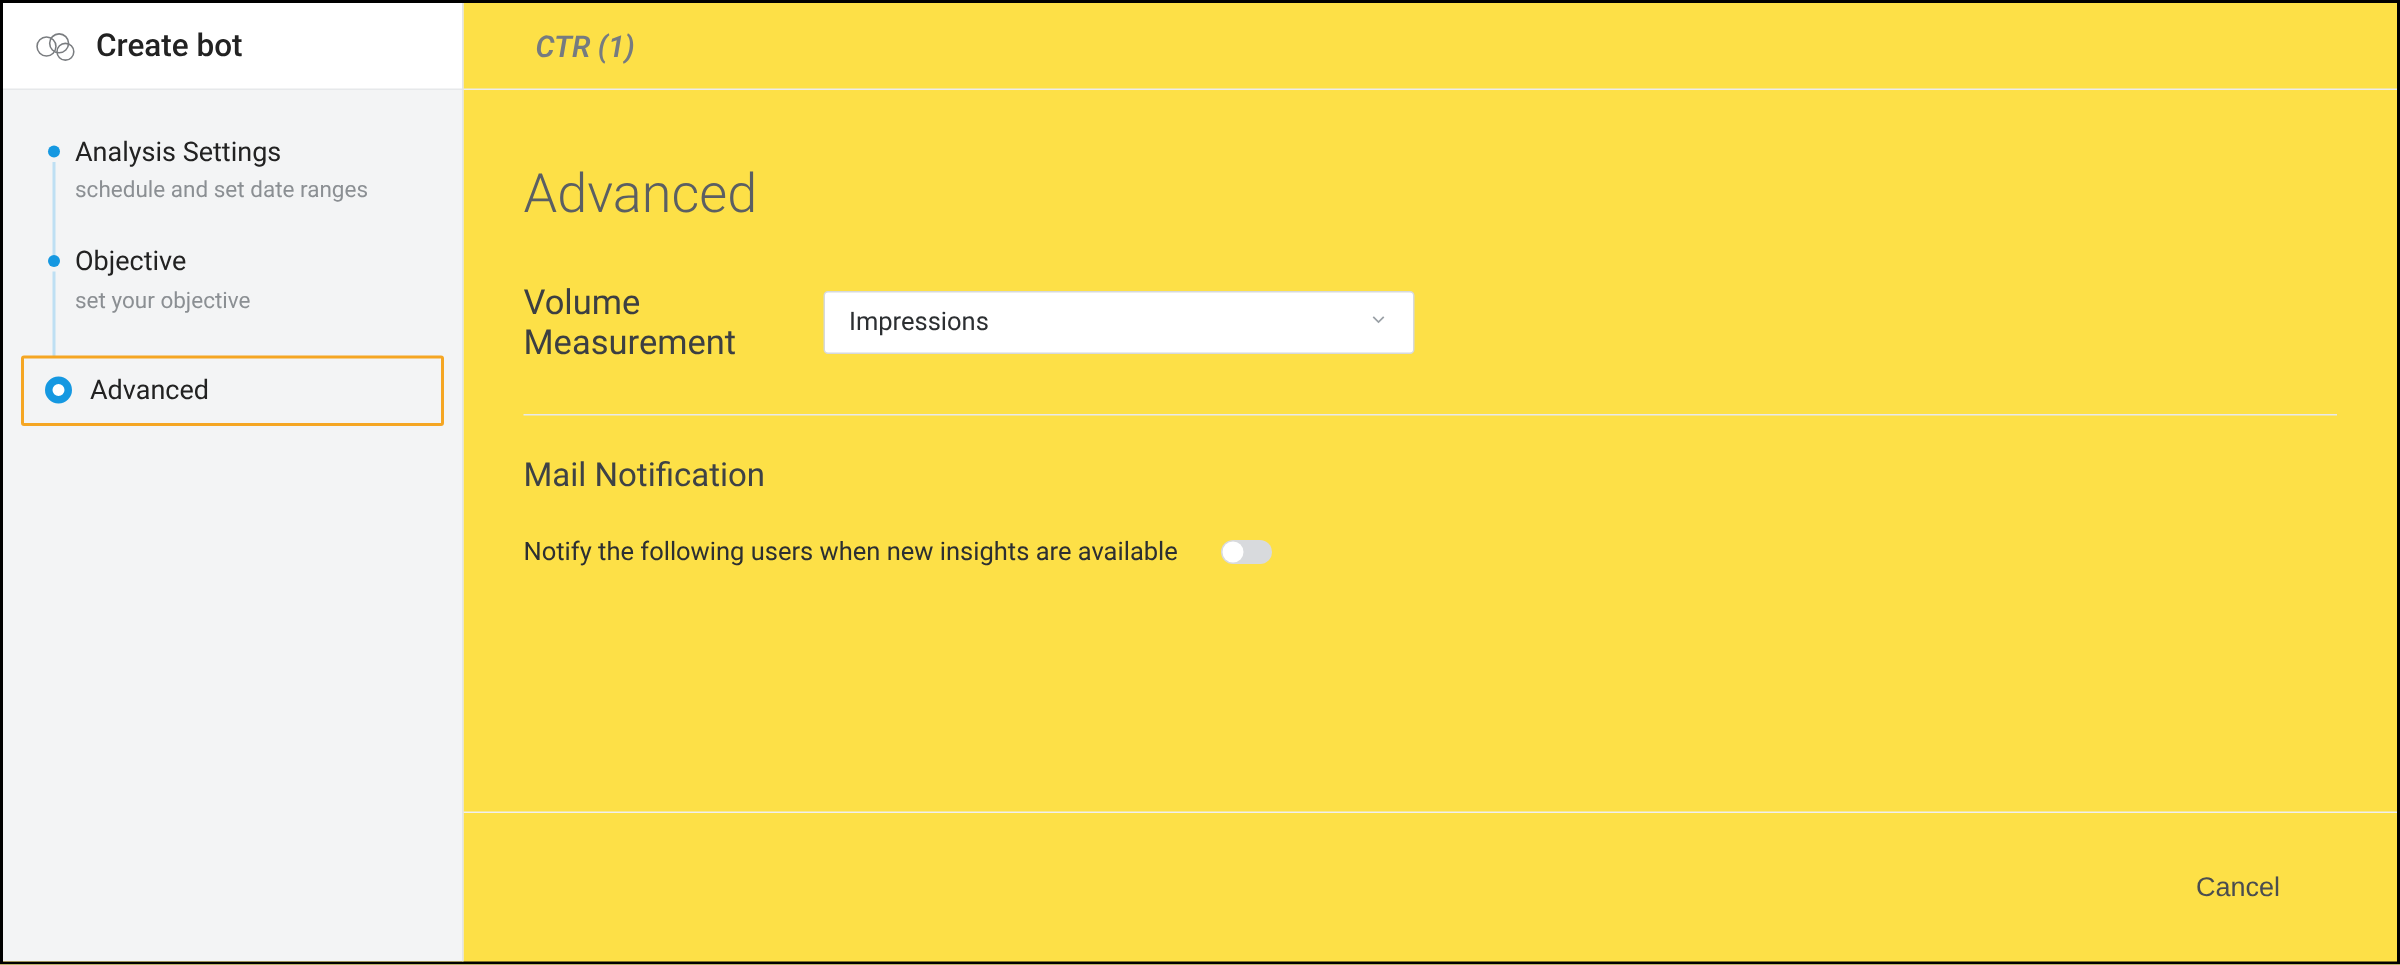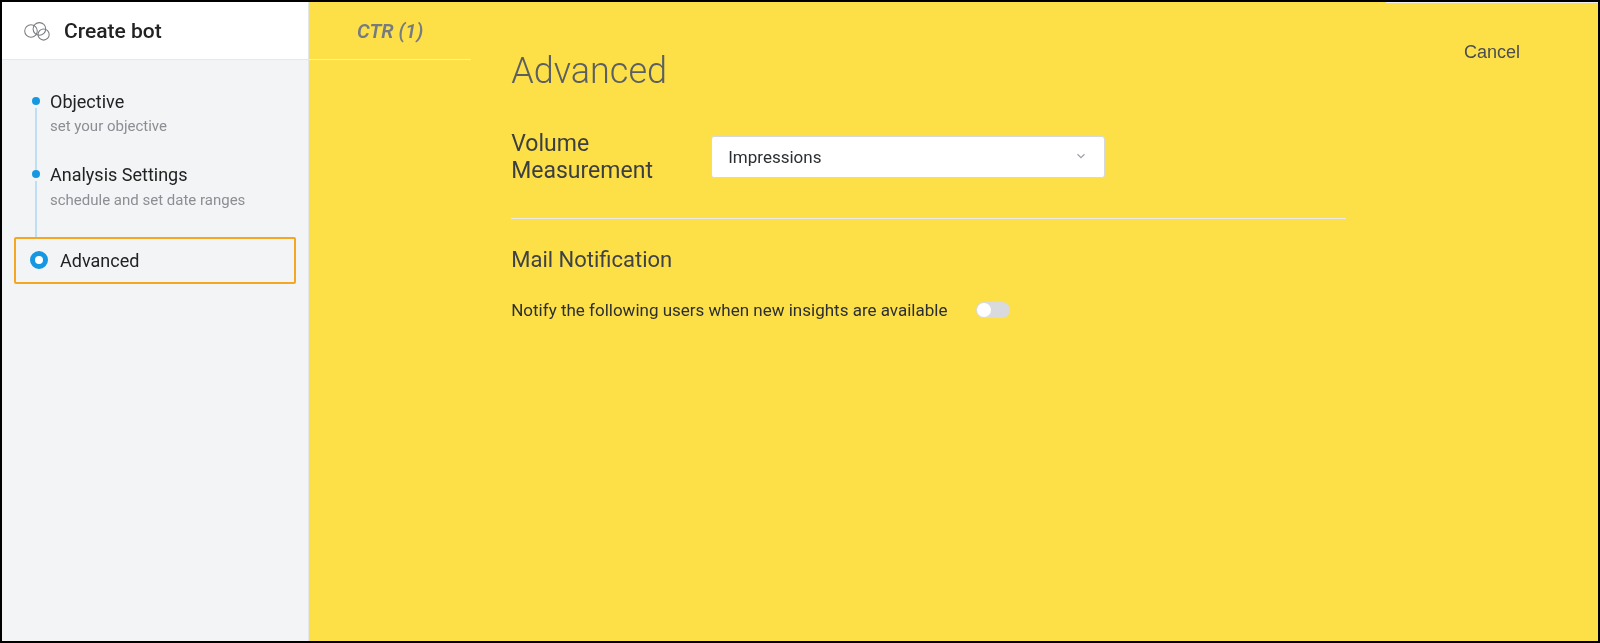--- a/index.html
+++ b/index.html
@@ -92,21 +92,21 @@
       left: 14px; top: 12px;
       background: #fff;
       border: 5px solid #1598e1;
     }
     .step.active .step-title { margin-left: 8px; }
 
     
     .main {
       flex: 1;
       display: flex;
-      flex-direction: row;
+      flex-direction: column;
       min-width: 0;
     }
     .main-header {
       height: 58px;
       border-bottom: 1px solid #ececec;
       display: flex;
       align-items: center;
       padding: 0 48px;
     }
     .bot-name {
@@ -219,29 +219,29 @@
         </svg>
       </span>
       <h1>Create bot</h1>
     </div>
 
     <nav class="steps">
 
       <div class="step">
         <span class="bullet"></span>
         <span class="connector"></span>
-        <div class="step-title">Objective</div>
-        <div class="step-sub">set your objective</div>
+        <div class="step-title">Analysis Settings</div>
+        <div class="step-sub">schedule and set date ranges</div>
       </div>
 
       <div class="step">
         <span class="bullet"></span>
         <span class="connector"></span>
-        <div class="step-title">Analysis Settings</div>
-        <div class="step-sub">schedule and set date ranges</div>
+        <div class="step-title">Objective</div>
+        <div class="step-sub">set your objective</div>
       </div>
 
       <div class="step active">
         <span class="bullet"></span>
         <div class="step-title">Advanced</div>
       </div>
 
     </nav>
   </aside>
 

